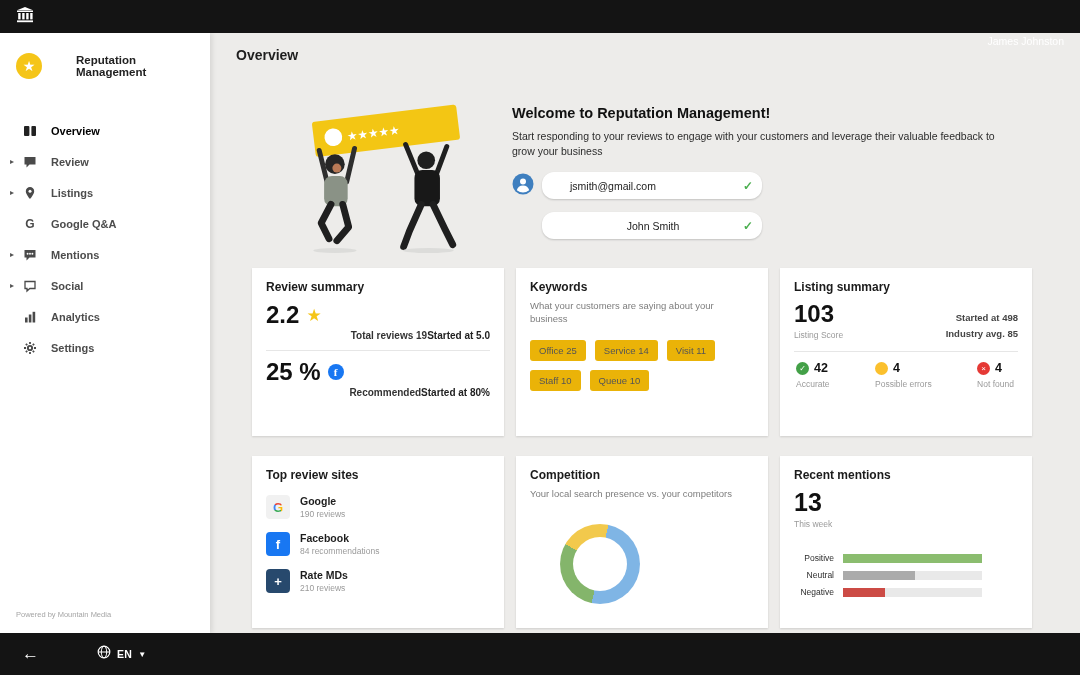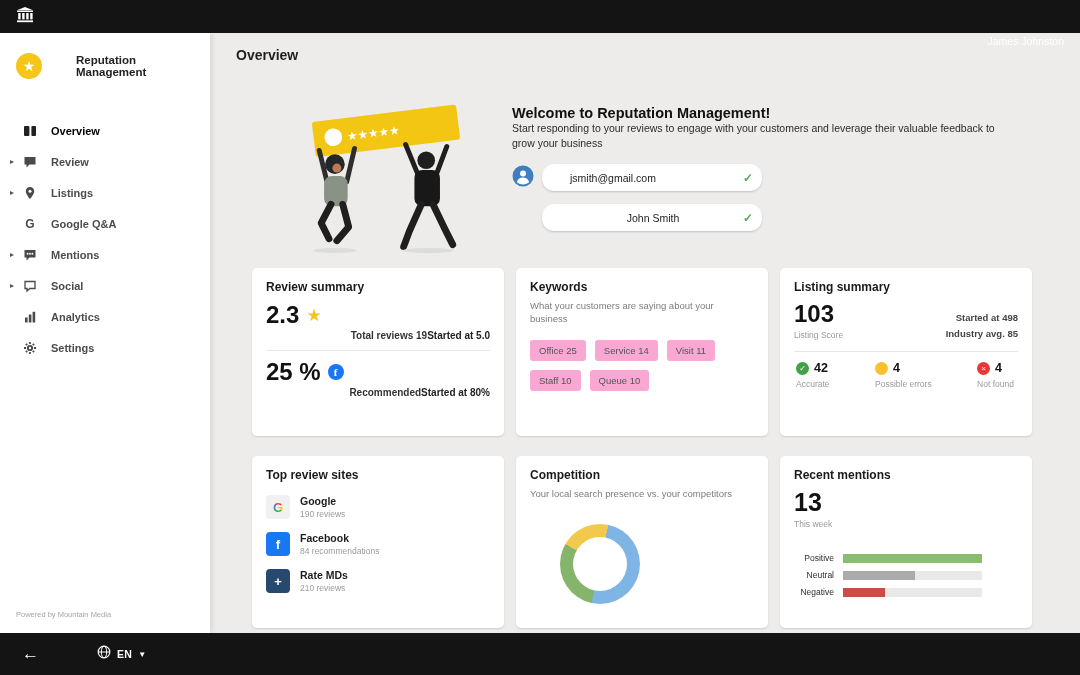--- a/index.html
+++ b/index.html
@@ -36,48 +36,48 @@
 
   
   .main { position:absolute; top:33px; bottom:42px; left:210px; right:0; background:#edecea; }
   .page-title { position:absolute; top:14px; left:26px; font-size:14px; font-weight:700; color:#1e1e1e; }
 
   
   .welcome { position:absolute; top:56px; left:66px; right:30px; height:176px; display:flex; }
   .illustration { width:216px; height:166px; flex:0 0 auto; }
   .welcome-text { margin-left:20px; padding-top:16px; width:500px; }
   .welcome-text h2 { font-size:14.5px; font-weight:700; color:#111; }
-  .welcome-text p { margin-top:0; font-size:10.5px; line-height:1.45; color:#2c2c2c; }
+  .welcome-text p { margin-top:8px; font-size:10.5px; line-height:1.45; color:#2c2c2c; }
   .field-row { display:flex; align-items:center; gap:8px; margin-top:13px; width:250px; }
   .field { position:relative; flex:1; display:flex; align-items:center; background:#fff; border-radius:12px;
     box-shadow:0 1px 2px rgba(0,0,0,.18); height:27px; padding:0 26px 0 28px; font-size:10.5px; color:#222; }
   .field.name-field { margin-left:30px; }
   .field.name-field .field-text { margin:0 auto; }
   .field .check { position:absolute; right:9px; color:#4caf50; font-size:12px; font-weight:700; }
 
   
   .cards { position:absolute; left:42px; right:48px; top:235px; display:grid;
     grid-template-columns:1fr 1fr 1fr; grid-template-rows:168px 172px; gap:20px 12px; }
-  .card { background:#fff; border-radius:5px; box-shadow:0 1px 2px rgba(0,0,0,.13); padding:12px 14px; position:relative; }
+  .card { background:#fff; border-radius:0; box-shadow:0 1px 2px rgba(0,0,0,.13); padding:12px 14px; position:relative; }
   .card-title { font-size:12px; font-weight:700; color:#1b1b1b; }
   .divider { border:none; border-top:1px solid #e6e6e6; margin:9px 0 7px; }
 
   
   .big-row { display:flex; align-items:center; gap:7px; margin-top:7px; }
   .big-num { font-size:24px; font-weight:700; color:#111; }
   .star-icon { color:#f5c518; font-size:17px; }
   .fb-dot { width:16px; height:16px; border-radius:50%; color:#fff; font-size:11px; font-weight:700;
     display:flex; align-items:center; justify-content:center; font-family:"Liberation Serif", serif; }
   .sub-row { display:flex; justify-content:flex-end; font-size:10px; font-weight:700; color:#333; margin-top:1px; }
   .sub-row .right { color:#222; }
 
   
   .card-sub { margin-top:5px; font-size:9.5px; line-height:1.4; color:#7d7d7d; }
   .chips { display:flex; flex-wrap:wrap; gap:9px; margin-top:14px; }
-  .chip { background:#f9a8d4; border-radius:3px; padding:5px 9px; font-size:9.5px; color:#555; cursor:pointer; }
+  .chip { background:#eab308; border-radius:3px; padding:5px 9px; font-size:9.5px; color:#555; cursor:pointer; }
 
   
   .listing-top { display:flex; justify-content:space-between; margin-top:6px; }
   .score-val { font-size:24px; font-weight:700; color:#111; }
   .score-label { font-size:8.5px; color:#9a9a9a; margin-top:2px; }
   .listing-right { text-align:right; font-size:9.5px; color:#444; font-weight:600; padding-top:10px; line-height:1.7; }
   .stats { display:flex; justify-content:space-between; padding:2px 4px 0 2px; }
   .stat-top { display:flex; align-items:center; gap:5px; }
   .badge { width:13px; height:13px; border-radius:50%; color:#fff; font-size:8px;
     display:flex; align-items:center; justify-content:center; }
@@ -285,21 +285,21 @@
           </div>
         </div>
       </div>
     </div>
 
     <div class="cards">
 
       <div class="card">
         <div class="card-title">Review summary</div>
         <div class="big-row">
-          <span class="big-num">2.3</span>
+          <span class="big-num">2.2</span>
           <span class="star-icon">★</span>
         </div>
         <div class="sub-row">
           <span>Total reviews 19</span>
           <span class="right">Started at 5.0</span>
         </div>
         <hr class="divider">
         <div class="big-row" style="margin-top:2px;">
           <span class="big-num">25 %</span>
           <span class="fb-dot" style="background: rgb(24, 119, 242);">f</span>

